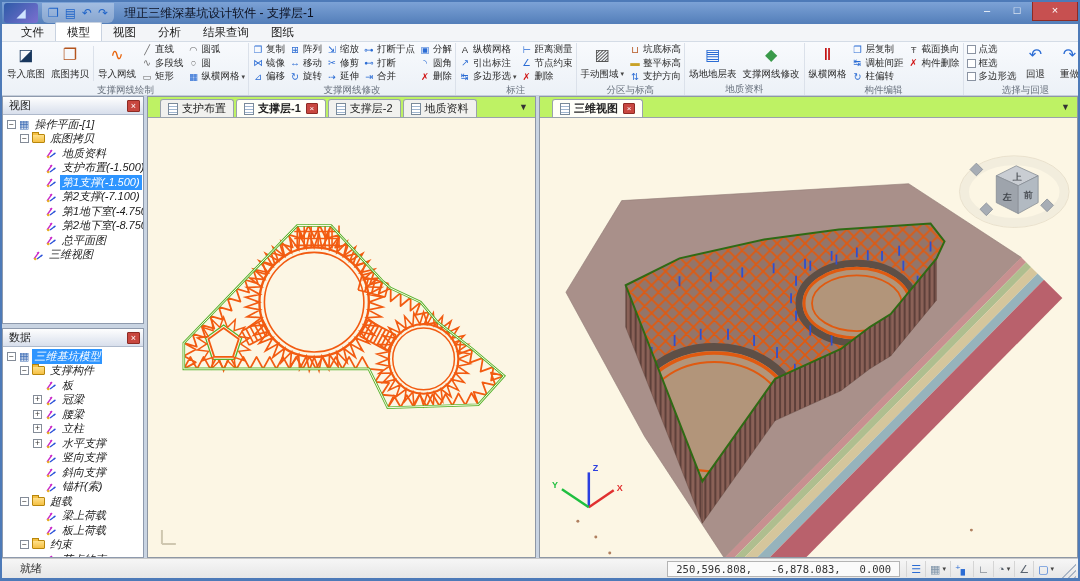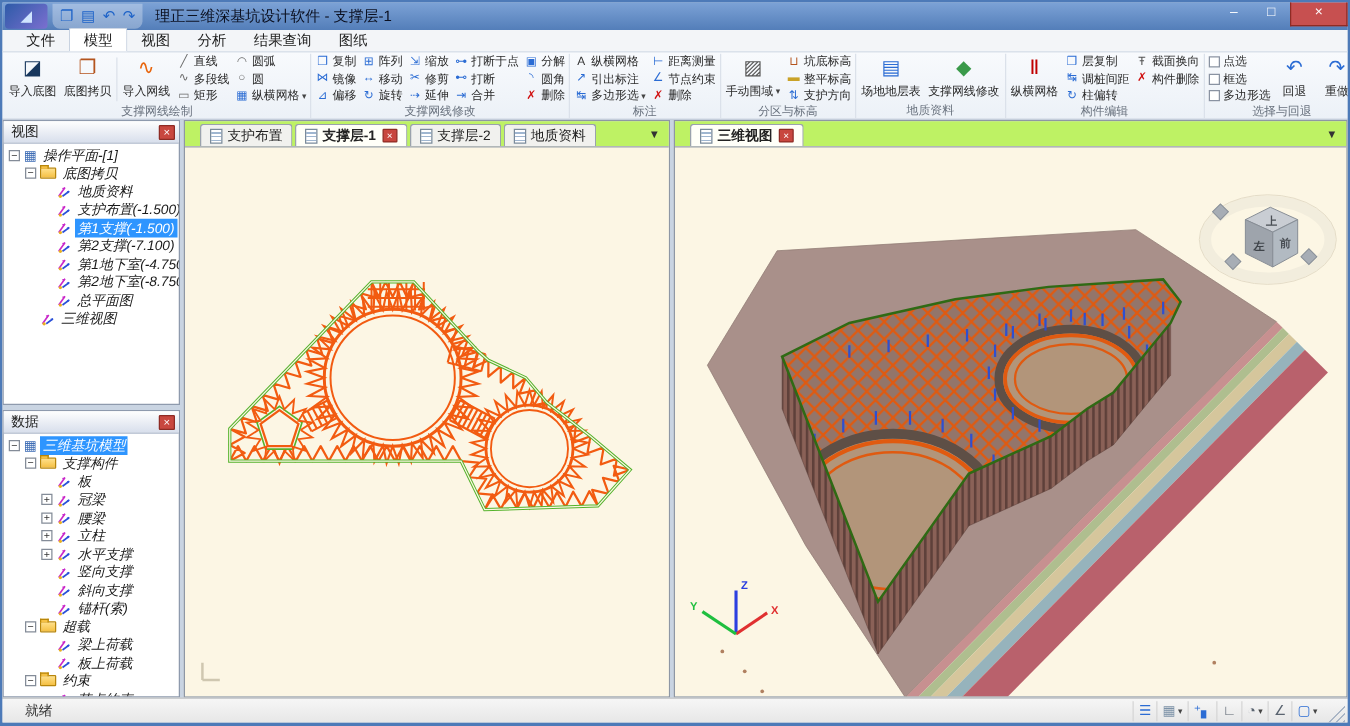--- a/index.html
+++ b/index.html
@@ -808,20 +808,21 @@
               <text x="77" y="375" font-size="9" fill="#E03030" font-weight="bold">X</text>
               <text x="12" y="372" font-size="9" fill="#1FBF3F" font-weight="bold">Y</text>
             </g>
           </svg>
       </div>
     </div>
   </div>
 
   <div id="statusbar">
     <span id="status-ready">就绪</span>
+    <span id="coordbox">250,596.808,   -6,878.083,   0.000</span>
     <span id="stools" style="display:flex;height:16px;">
         <span class="stool">
           <span class="g" style="color: rgb(43, 108, 212);">☰</span>
         </span>
         <span class="stool">
           <span class="g" style="color: rgb(126, 147, 168);">▦</span>
           <span class="dd">▾</span>
         </span>
         <span class="stool">
           <span class="g" style="color: rgb(43, 108, 212);">⁺▖</span>

